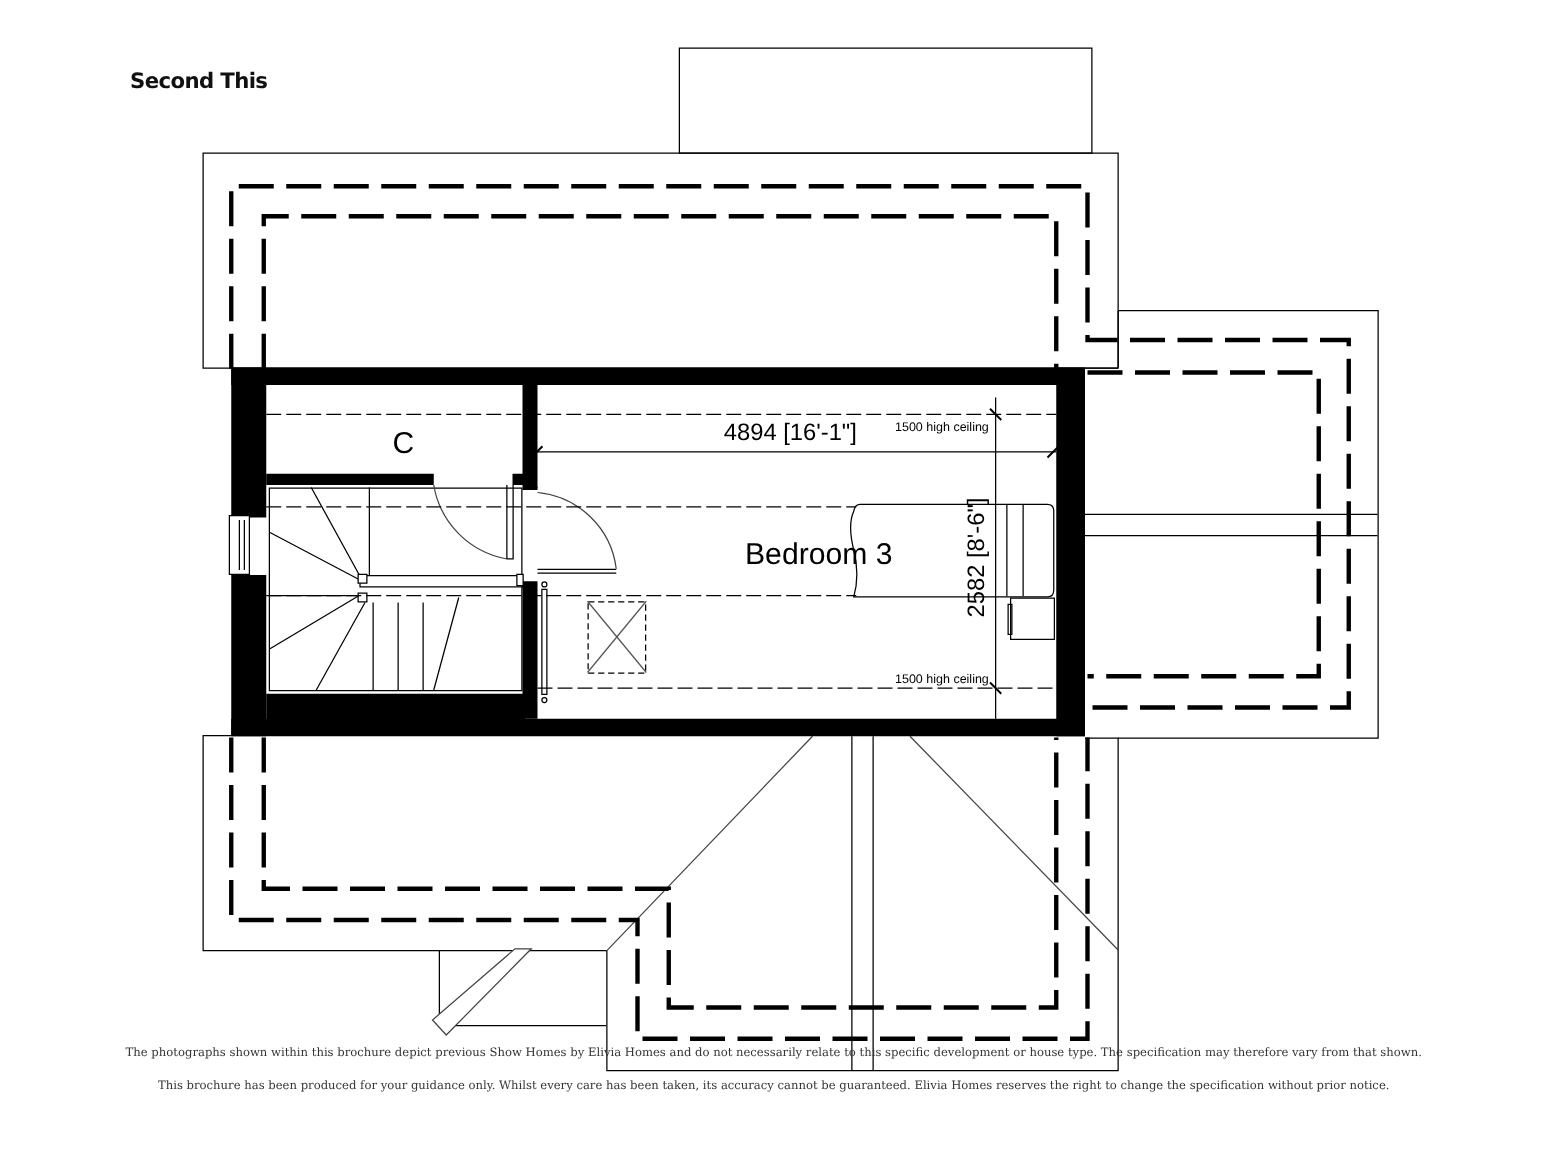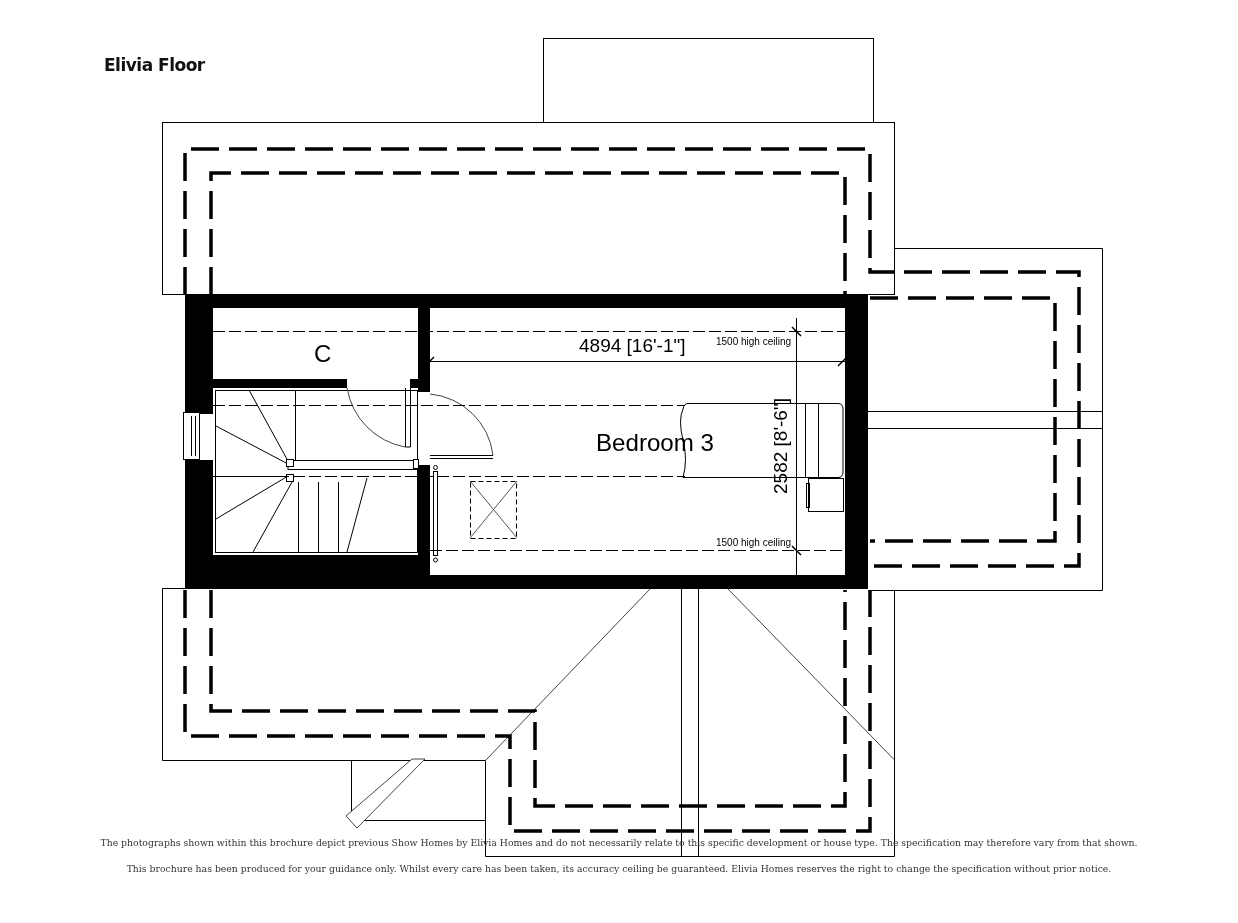--- a/index.html
+++ b/index.html
@@ -10,21 +10,21 @@
   .room-label { font-size: 24px; }
   .dim-label { font-size: 19px; }
   .note-label { font-size: 10px; }
   .disclaimer { position: absolute; left: 0; width: 1238px; text-align: center; font-family: "DejaVu Serif", serif; font-size: 9.3px; color: #333333; line-height: 14px; }
   .disclaimer.l1 { top: 862px; }
   .disclaimer.l2 { top: 836px; }
 </style>
 </head>
 <body>
 
-<div class="page-title">Elivia Floor</div>
+<div class="page-title">Second This</div>
 
 <svg class="plan" width="1238" height="923" viewBox="0 0 1238 923" xmlns="http://www.w3.org/2000/svg">
   <g fill="none" stroke="#000" stroke-width="1">
 
     <rect x="543.5" y="38.5" width="330" height="84"></rect>
     <rect x="162.5" y="122.5" width="732" height="172"></rect>
 
     <polyline points="894.5,248.5 1102.5,248.5 1102.5,590.5 894.5,590.5"></polyline>
     <line x1="894.5" y1="248.5" x2="894.5" y2="294"></line>
     <line x1="868" y1="294.5" x2="894.5" y2="294.5"></line>
@@ -145,14 +145,14 @@
   </g>
 
   <text class="room-label" x="314" y="362">C</text>
   <text class="room-label" x="596" y="451" textLength="118" lengthAdjust="spacingAndGlyphs">Bedroom 3</text>
   <text class="dim-label" x="579" y="352">4894 [16'-1"]</text>
   <text class="dim-label" transform="translate(787,494) rotate(-90)">2582 [8'-6"]</text>
   <text class="note-label" x="716" y="345">1500 high ceiling</text>
   <text class="note-label" x="716" y="546">1500 high ceiling</text>
 </svg>
 
-<div class="disclaimer l1">This brochure has been produced for your guidance only. Whilst every care has been taken, its accuracy ceiling be guaranteed. Elivia Homes reserves the right to change the specification without prior notice.</div>
+<div class="disclaimer l1">This brochure has been produced for your guidance only. Whilst every care has been taken, its accuracy cannot be guaranteed. Elivia Homes reserves the right to change the specification without prior notice.</div>
 <div class="disclaimer l2">The photographs shown within this brochure depict previous Show Homes by Elivia Homes and do not necessarily relate to this specific development or house type. The specification may therefore vary from that shown.</div>
 
 </body></html>

